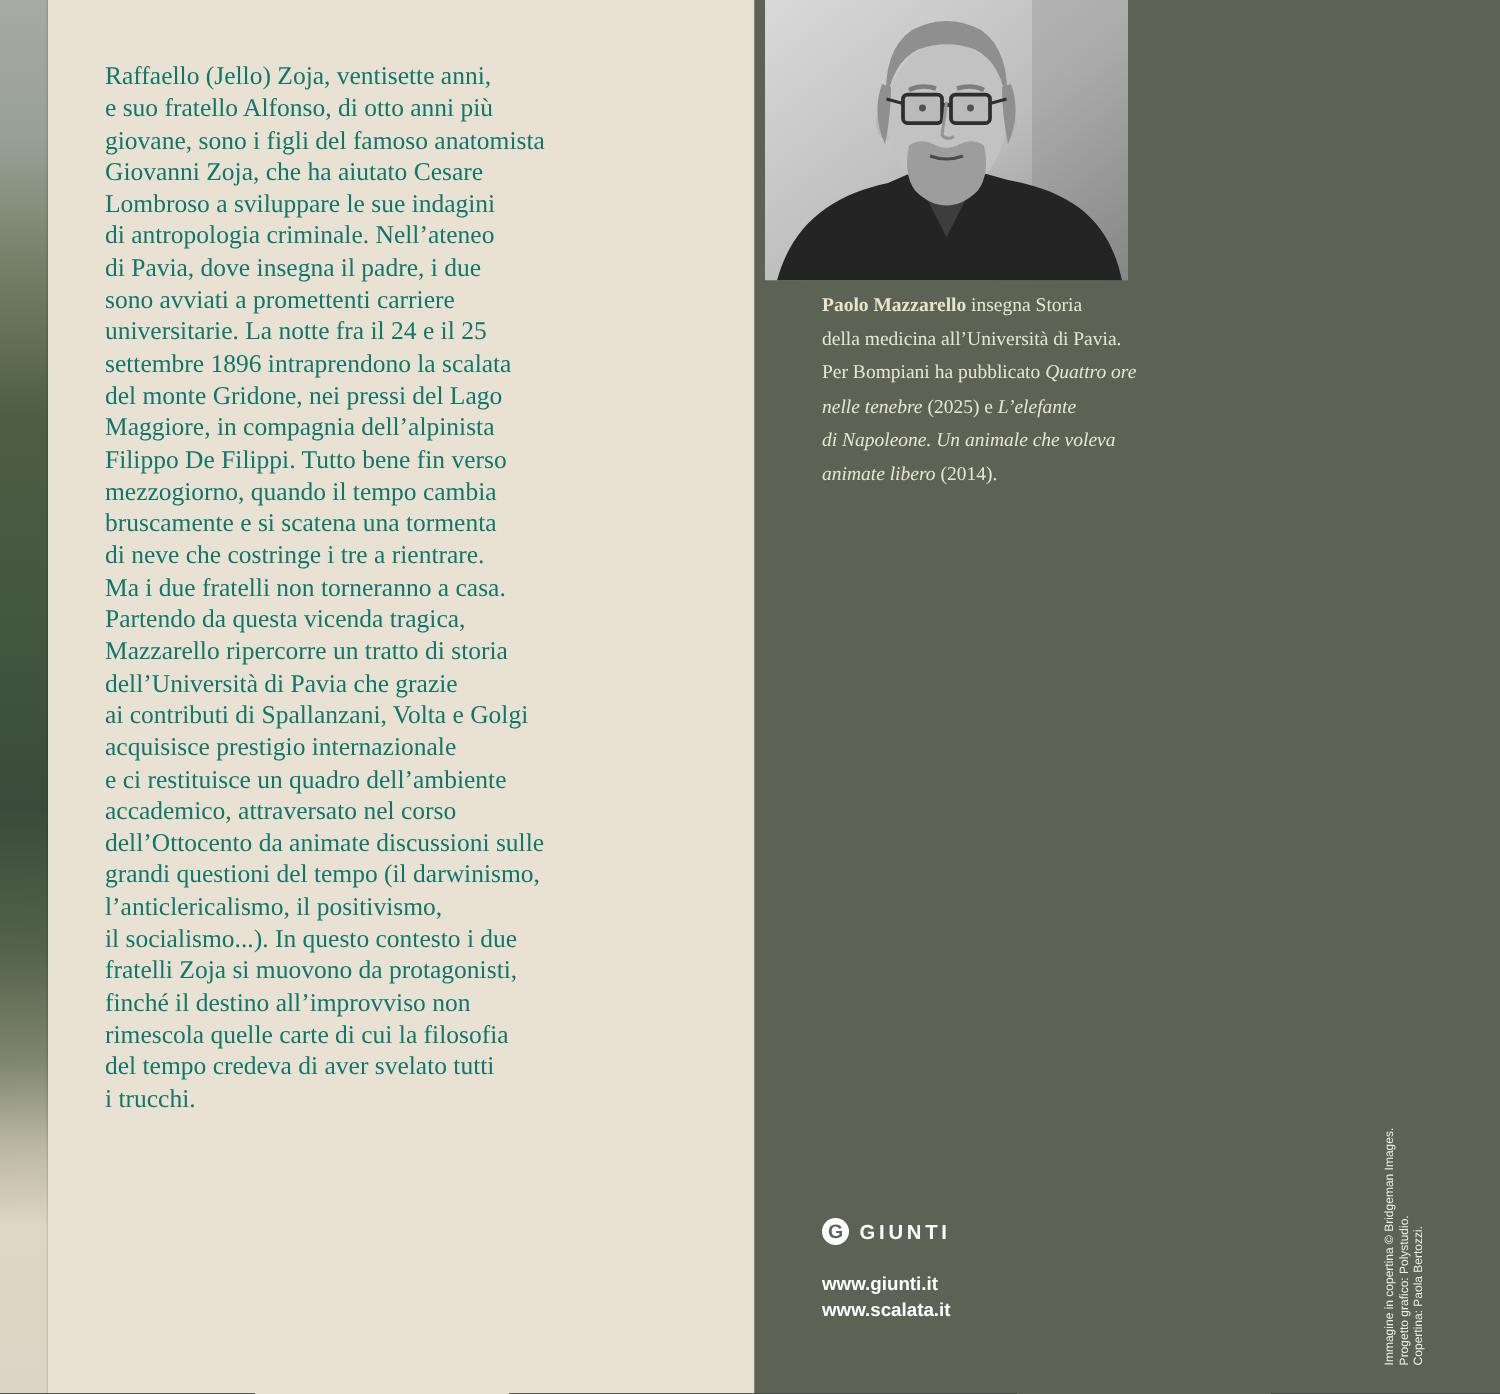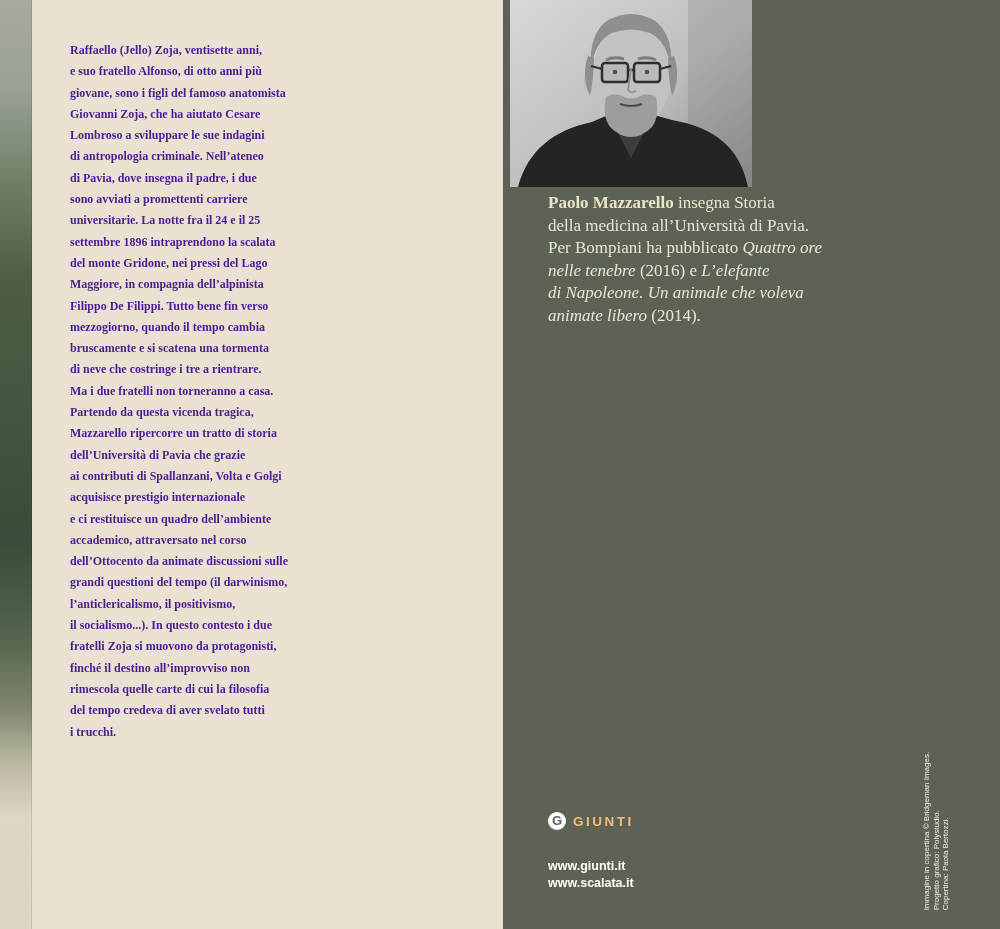--- a/index.html
+++ b/index.html
@@ -16,49 +16,48 @@
       #435640 45%, #3a4c39 58%, #52624c 68%, #7e856c 76%,
       #b9b6a0 82%, #ddd7c4 88%, #ded4c6 100%);
     border-right:1px solid rgba(0,0,0,0.10);
   }
   .left-flap {
     position:absolute; left:32px; top:0; width:471px; height:100%;
     background:#e9e2d2;
   }
   .synopsis {
     position:absolute; left:38px; top:40px; width:420px;
-    font-size:12px; line-height:21.3px; color:#4c1d95;
+    font-size:17px; line-height:21.3px; color:#0f766e;
     white-space:pre-line;
-    font-weight:bold;
   }
   .right-flap {
     position:absolute; left:503px; top:0; width:497px; height:100%;
     background:#5c6355;
   }
   .photo { position:absolute; left:7px; top:0; width:242px; height:187px; display:block; }
   .bio {
     position:absolute; left:45px; top:192px; width:390px;
-    font-size:17px; line-height:22.5px; color:#e9e5d2;
+    font-size:13px; line-height:22.5px; color:#e9e5d2;
     white-space:pre-line;
   }
   .bio .bold { font-weight:bold; color:#ece4c6; }
   .bio .italic { font-style:italic; }
   .bio .normal { font-style:normal; }
   .publisher { position:absolute; left:45px; top:812px; }
   .logo-row { display:flex; align-items:center; gap:7px; }
   .logo-circle {
     width:18px; height:18px; border-radius:50%; background:#ffffff;
     color:#5c6355; font:700 13px/18px "Liberation Sans", sans-serif;
     text-align:center;
   }
   .logo-word {
     font:700 13.5px "Liberation Sans", sans-serif;
-    color:#fdba74; letter-spacing:2.5px;text-align:center;
+    color:#ffffff; letter-spacing:2.5px;text-align:center;
   }
-  .urls { margin-top:28px; }
+  .urls { margin-top:18px; }
   .url-line {
     font:700 12.5px/17px "Liberation Sans", sans-serif; color:#ffffff;
   }
   .credits {
     position:absolute; left:337px; top:800px; width:192px;
     transform:rotate(-90deg); transform-origin:center;
     font:400 8px/9.5px "Liberation Sans", sans-serif;
     color:#f2efe6; white-space:pre-line;
   }
 </style>
@@ -146,21 +145,21 @@
 
       <path d="M121,68 L118,90 Q121,94 126,91" stroke="#949494" stroke-width="2" fill="none"></path>
 
       <path d="M96,97 Q104,92 112,96 Q121,101 130,96 Q138,92 146,97 Q150,116 142,127 Q132,137 121,137 Q110,137 100,127 Q92,116 96,97 Z" fill="#9d9d9d"></path>
       <path d="M110,104 Q121,108 132,104" stroke="#4a4a4a" stroke-width="2" fill="none"></path>
     </svg>
 
     <div class="bio"><span class="bold">Paolo Mazzarello</span><span class="normal"> insegna Storia
 della medicina all’Università di Pavia.
 Per Bompiani ha pubblicato </span><span class="italic">Quattro ore
-nelle tenebre</span><span class="normal"> (2016) e </span><span class="italic">L’elefante
+nelle tenebre</span><span class="normal"> (2025) e </span><span class="italic">L’elefante
 di Napoleone. Un animale che voleva
 animate libero</span><span class="normal"> (2014).</span></div>
 
     <div class="publisher">
       <div class="logo-row">
         <div class="logo-circle">G</div>
         <div class="logo-word">GIUNTI</div>
       </div>
       <div class="urls">
         <div class="url-line">www.giunti.it</div>

